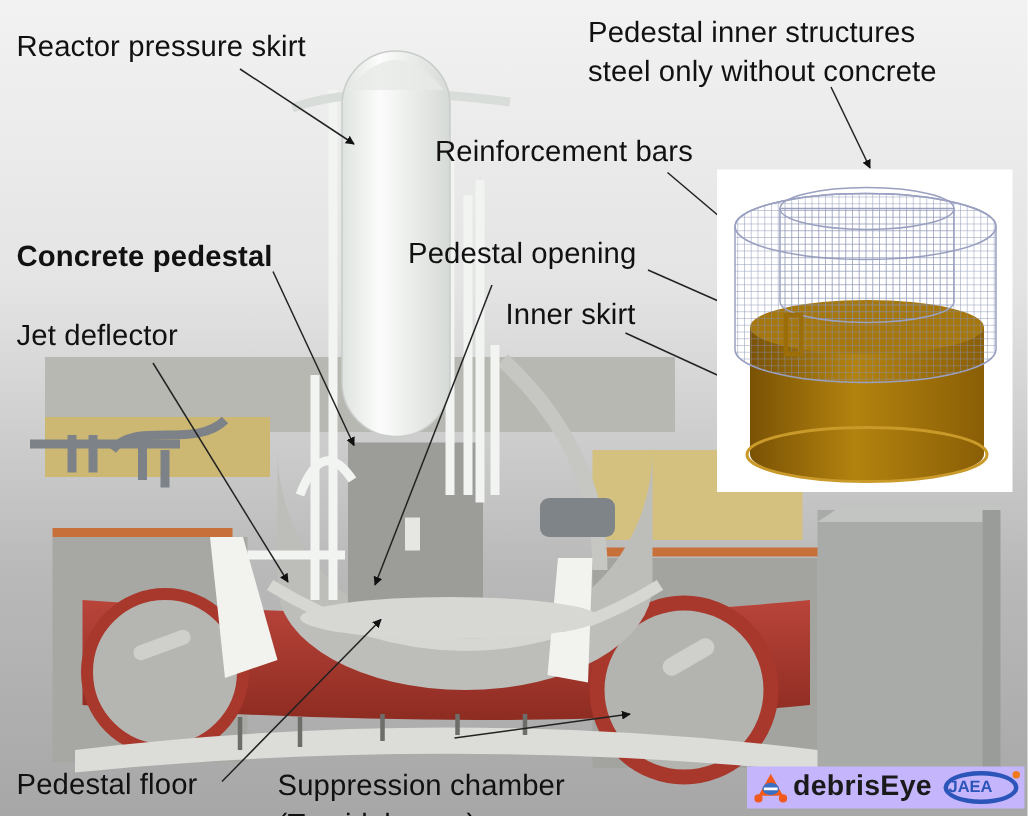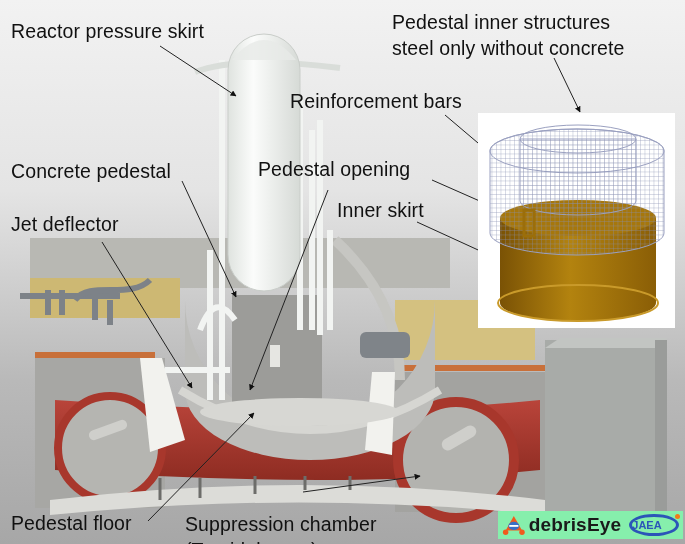--- a/index.html
+++ b/index.html
@@ -14,21 +14,21 @@
     position: absolute; color: #111; font-size: 19.5px; line-height: 22px;
     white-space: nowrap; letter-spacing: 0.1px;
   }
   .label.two-line { white-space: pre; line-height: 26px; }
   .inset {
     position: absolute; left: 478px; top: 113px; width: 197px; height: 215px;
     background: #ffffff;
   }
   .badge {
     position: absolute; left: 498px; top: 511px; width: 185px; height: 28px;
-    background: #86efac; display: flex; align-items: center; box-sizing: border-box; padding: 0 4px;
+    background: #c4b5fd; display: flex; align-items: center; box-sizing: border-box; padding: 0 4px;
   }
   .badge .brand { font-weight: bold; font-size: 19px; color: #1a1a1a; margin-left: 3px; letter-spacing: 0.2px; }
   .badge .jaea {
     margin-left: 8px; width: 54px; height: 22px; border: 3px solid #2b55b8; border-radius: 50%;
     box-sizing: border-box; display: flex; align-items: center; 
     color: #2b55b8; font-weight: bold; font-size: 11px; position: relative;
   }
   .badge .jaea::after {
     content: ""; position: absolute; right: -4px; top: -3px; width: 5px; height: 5px; border-radius: 50%; background: #f07a1a;
   }
@@ -172,22 +172,22 @@
       <ellipse cx="100" cy="26" rx="58" ry="14" fill="none" stroke="#9aa0c0" stroke-width="1"></ellipse>
 
       <rect x="46" y="97" width="10" height="26" fill="none" stroke="#9b6e0a" stroke-width="3"></rect>
     </svg>
   </div>
 
   <div class="label" style="left:11px; top:20px;">Reactor pressure skirt</div>
   <div class="label two-line" style="left:392px; top:9px;">Pedestal inner structures
 steel only without concrete</div>
   <div class="label" style="left:290px; top:90px;">Reinforcement bars</div>
-  <div class="label" style="left:11px; top:160px;">Concrete pedestal</div>
-  <div class="label" style="left:258px; top:158px;">Pedestal opening</div>
+  <div class="label" style="left:11px; top:160px;font-weight:bold;">Concrete pedestal</div>
+  <div class="label" style="left:272px; top:158px;">Pedestal opening</div>
   <div class="label" style="left:11px; top:213px;">Jet deflector</div>
   <div class="label" style="left:337px; top:199px;">Inner skirt</div>
   <div class="label two-line" style="left:185px; top:511px;">Suppression chamber
 (Toroidal room)</div>
   <div class="label" style="left:11px; top:512px;">Pedestal floor</div>
 
   <div class="badge">
     <svg width="26" height="24" viewBox="0 0 26 24">
       <path d="M13 2 L22 18 L4 18 Z" fill="#f05a1e"></path>
       <ellipse cx="13" cy="13" rx="6" ry="4.5" fill="#3a6fc4"></ellipse>

